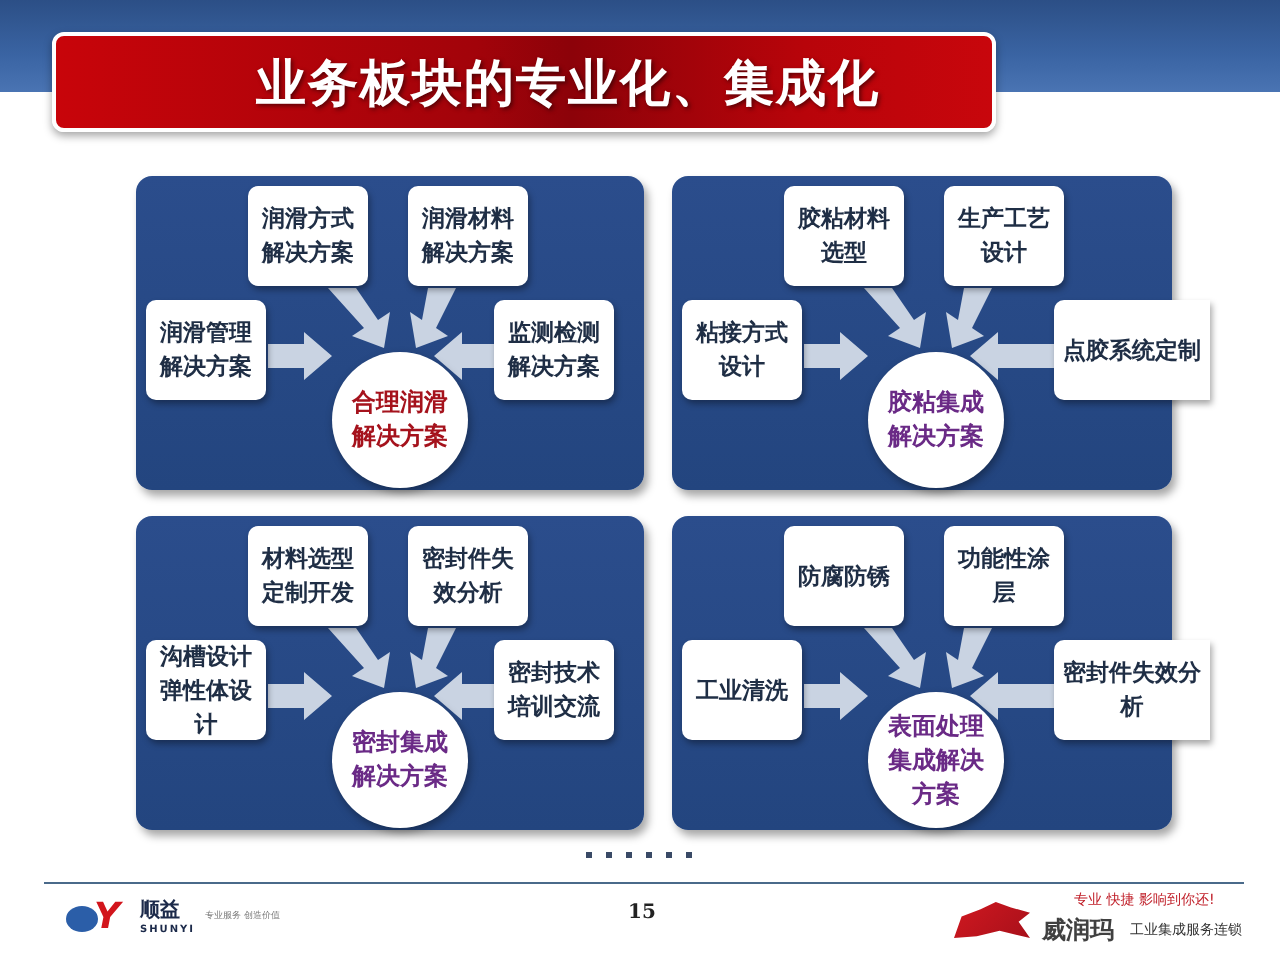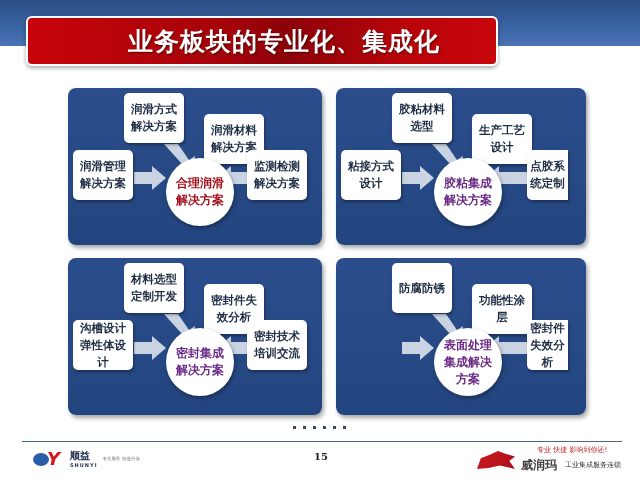--- a/index.html
+++ b/index.html
@@ -34,27 +34,27 @@
   .p4 { left: 336px; top: 258px; width: 250px; padding-left: 32px; }
 
   .box {
     position: absolute; background: #ffffff; border-radius: 5px;
     box-shadow: 1px 2px 3px rgba(0,0,0,0.35);
     display: flex; align-items: center; justify-content: center; text-align: center;
     color: #1f2e45; font-size: 11.5px; font-weight: bold; line-height: 17px;
     padding: 2px 3px;
   }
   .b-tl { left: 56px; top: 5px; width: 60px; height: 50px; }
-  .b-tr { left: 136px; top: 5px; width: 60px; height: 50px; margin-top: 21px; }
+  .b-tr { left: 136px; top: 5px; width: 60px; height: 50px; }
   .b-ml { left: 5px; top: 62px; width: 60px; height: 50px; }
   .b-mr { left: 179px; top: 62px; width: 60px; height: 50px; }
-  .p2 .b-mr, .p4 .b-mr { left: 191px; width: 41px; border-radius: 5px 0 0 5px; }
+  .p2 .b-mr, .p4 .b-mr { left: 191px; width: 78px; border-radius: 5px 0 0 5px; }
 
   .circle {
-    position: absolute; left: 98px; top: 70px; width: 68px; height: 68px;
+    position: absolute; left: 98px; top: 88px; width: 68px; height: 68px;
     border-radius: 50%; background: #ffffff;
     box-shadow: 1px 2px 4px rgba(0,0,0,0.35);
     display: flex; align-items: center; justify-content: center; text-align: center;
     font-size: 12px; font-weight: bold; line-height: 17px; padding: 4px 8px;
   }
   .c-red { color: #a5121c; }
   .c-purple { color: #6a2a86; }
   .p4 .circle { padding: 0 6px; overflow: hidden; }
 
   .dots {
@@ -146,20 +146,21 @@
   <svg style="position:absolute;left:0;top:0" width="250" height="157">
     <g fill="#c9d3e2">
       <polygon points="96,56 110,56 121,72 127,68 124,86 108,80 114,76"></polygon>
       <polygon points="146,56 160,56 150,76 156,80 140,86 137,68 143,72"></polygon>
       <polygon points="66,84 84,84 84,78 98,90 84,102 84,96 66,96"></polygon>
       <polygon points="191,84 163,84 163,78 149,90 163,102 163,96 191,96"></polygon>
     </g>
   </svg>
   <div class="box b-tl">防腐防锈</div>
   <div class="box b-tr">功能性涂层</div>
+  <div class="box b-ml">工业清洗</div>
   <div class="box b-mr">密封件失效分析</div>
   <div class="circle c-purple">表面处理集成解决方案</div>
 </div>
 
 <div class="dots">
   <i></i>
     <i></i>
     <i></i>
     <i></i>
     <i></i>

